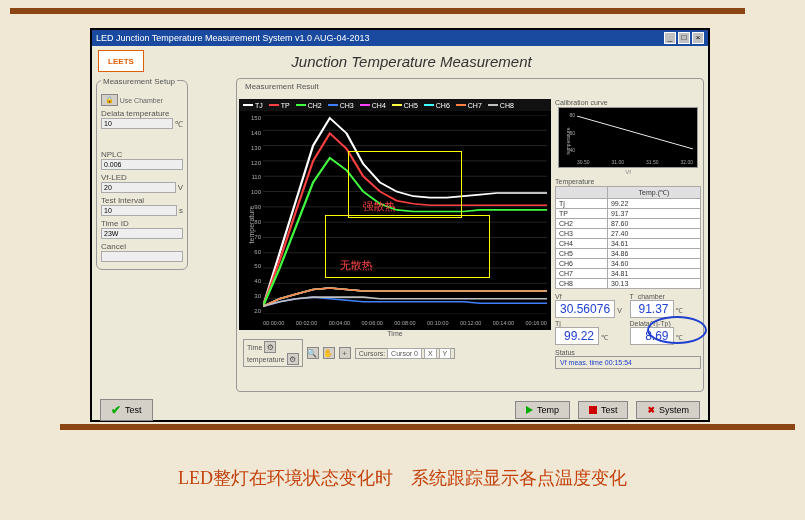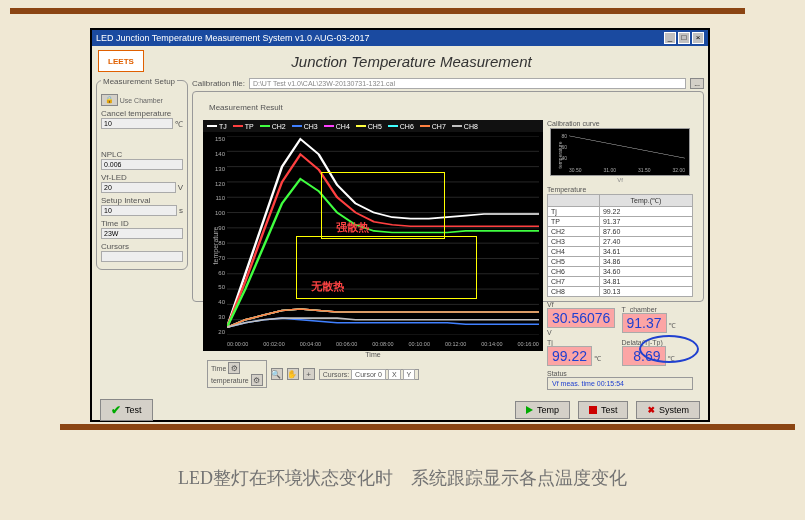--- a/index.html
+++ b/index.html
@@ -18,123 +18,118 @@
   .left { width: 100px; padding: 4px; }
   .fieldset { border: 1px solid #999; border-radius: 6px; padding: 4px; margin-bottom: 4px; font-size: 8px; color: #555; position: relative; }
   .fieldset .legend { position: relative; top: -8px; background: #ece9d8; padding: 0 2px; font-size: 8px; display: inline-block; }
   .fldrow { display: flex; align-items: center; margin-bottom: 3px; gap: 2px; }
   .fldrow label { font-size: 7px; color: #666; }
   .inp { background: #eee; border: 1px solid #aaa; font-size: 7px; padding: 1px 2px; flex: 1; min-width: 0; }
   .btn-sm { background: #d4d0c8; border: 1px solid #888; font-size: 7px; padding: 1px 3px; }
   .right { flex: 1; padding: 2px 4px 0 0; }
   .calibrow { display: flex; align-items: center; gap: 4px; font-size: 8px; color: #555; margin-bottom: 2px; }
   .calibrow .path { flex: 1; border: 1px solid #aaa; background: #fff; color: #888; font-size: 7px; padding: 1px 3px; overflow: hidden; white-space: nowrap; }
-  .measarea { border: 1px solid #999; border-radius: 4px; padding: 10px; height: 211px; position: relative; }
+  .measarea { border: 1px solid #999; border-radius: 4px; padding: 2px; height: 314px; position: relative; margin-left: 44px; }
   .measarea .legend { position: relative; top: -6px; background: #ece9d8; padding: 0 2px; font-size: 8px; color: #555; display: inline-block; margin-left: 4px; }
   .plotrow { display: flex; height: 270px; }
   .plotcol { flex: 1; display: flex; flex-direction: column; }
   .chartlegend { height: 12px; background: #111; display: flex; align-items: center; font-size: 7px; color: #fff; padding: 0 4px; gap: 6px; }
   .chartlegend span { display: inline-flex; align-items: center; gap: 2px; }
   .swatch { width: 10px; height: 2px; display: inline-block; }
   .chart { flex: 1; background: #000; position: relative; }
   .yaxis { position: absolute; left: 2px; top: 4px; bottom: 16px; width: 20px; display: flex; flex-direction: column; justify-content: space-between; color: #aaa; font-size: 6px; text-align: right; }
   .ylab { position: absolute; left: -6px; top: 50%; transform: rotate(-90deg); font-size: 7px; color: #aaa; }
   .xaxis { position: absolute; left: 24px; right: 4px; bottom: 4px; display: flex; justify-content: space-between; color: #aaa; font-size: 5.5px; }
   .xlab { position: absolute; bottom: -8px; left: 50%; transform: translateX(-50%); font-size: 7px; color: #555; }
-  .plotarea { position: absolute; left: 24px; top: 4px; right: 4px; bottom: 16px; font-weight: bold; }
+  .plotarea { position: absolute; left: 24px; top: 4px; right: 4px; bottom: 16px; }
   .annotbox1 { position: absolute; border: 1px solid #ffff00; }
   .annottxt { color: #ff4444; font-size: 11px; position: absolute; }
   .smallchart { width: 140px; height: 70px; border: 1px solid #999; background: #000; position: relative; margin: 0 auto 4px auto; }
   .sidecol { width: 150px; padding-left: 4px; display: flex; flex-direction: column; font-size: 8px; color: #555; }
   .temptable { width: 100%; font-size: 7px; border-collapse: collapse; margin-bottom: 4px; }
   .temptable th, .temptable td { border: 1px solid #aaa; padding: 1px 3px; background: #fff; color: #333; }
   .temptable th { background: #e0e0e0; font-weight: normal; }
-  .valbox { display: inline-block; border: 1px solid #aaa; background: #fca5a5; font-size: 14px; padding: 1px 4px; color: #2040d0; min-width: 44px; text-align: right; }
+  .valbox { display: inline-block; border: 1px solid #aaa; background: #ffffff; font-size: 12px; padding: 1px 4px; color: #2040d0; min-width: 44px; text-align: right; }
   .valrow { display: flex; align-items: center; gap: 3px; margin-bottom: 2px; }
   .circle { position: absolute; border: 2px solid #2040d0; border-radius: 50%; width: 60px; height: 28px; pointer-events: none; }
   .bottomctrls { display: flex; align-items: center; font-size: 7px; color: #555; gap: 4px; padding: 2px 4px; }
   .minibox { border: 1px solid #aaa; background: #fff; padding: 1px 3px; }
   .iconglyph { width: 12px; height: 12px; border: 1px solid #888; background: #d4d0c8; display: inline-flex; align-items: center; justify-content: center; font-size: 8px; }
   .status { border: 1px solid #999; padding: 2px 4px; font-size: 7px; color: #2040d0; }
   .actionbar { height: 28px; display: flex; align-items: center; padding: 0 8px; gap: 8px; }
   .actionbar .sp { flex: 1; }
   .actbtn { background: #d4d0c8; border: 1px solid #888; font-size: 9px; padding: 3px 10px; display: inline-flex; align-items: center; gap: 4px; }
   .tri-green { width:0;height:0;border-top:4px solid transparent;border-bottom:4px solid transparent;border-left:7px solid #0a0; display:inline-block; }
   .sq-red { width:8px;height:8px;background:#c00;display:inline-block; }
   .x-red { color:#c00; font-weight:bold; }
   .chk { color:#0a0; font-weight:bold; font-size:12px; }
-  .caption { position: absolute; bottom: 30px; left: 0; right: 0; text-align: center; font-size: 18px; color: #737373; font-family: "SimSun","Microsoft YaHei"; }
+  .caption { position: absolute; bottom: 30px; left: 0; right: 0; text-align: center; font-size: 18px; color: #c2410c; font-family: "SimSun","Microsoft YaHei"; }
   svg.curve { position:absolute; left:0; top:0; width:100%; height:100%; }
 </style>
 </head>
 <body>
 
 <div class="slide">
   <div class="topbar"></div>
 
   <div class="appwin">
     <div class="titlebar">
-      <span>LED Junction Temperature Measurement System v1.0 AUG-03-2017</span>
+      <span>LED Junction Temperature Measurement System v1.0 AUG-04-2013</span>
       <span class="spacer"></span>
       <span class="winbtn">_</span>
       <span class="winbtn">□</span>
       <span class="winbtn">×</span>
     </div>
 
     <div class="header">
       <div class="logo">LEETS</div>
       <div class="maintitle">Junction Temperature Measurement</div>
     </div>
 
     <div class="body">
 
       <div class="left">
         <div class="fieldset">
           <span class="legend">Measurement Setup</span>
           <div class="fldrow">
             <span class="btn-sm">🔒</span>
             <label>Use Chamber</label>
           </div>
-          <label>Cancel temperature</label>
+          <label>Delata temperature</label>
           <div class="fldrow">
             <input class="inp" value="10" style="">
             <span>℃</span>
           </div>
           <div style="height:18px"></div>
           <label>NPLC</label>
           <div class="fldrow">
               <input class="inp" value="0.006" style="">
             </div>
           <label>Vf-LED</label>
           <div class="fldrow">
             <input class="inp" value="20" style="">
             <span>V</span>
           </div>
-          <label>Setup Interval</label>
+          <label>Test Interval</label>
           <div class="fldrow">
             <input class="inp" value="10" style="">
             <span>s</span>
           </div>
           <label>Time ID</label>
           <div class="fldrow">
               <input class="inp" value="23W" style="">
             </div>
-          <label>Cursors</label>
+          <label>Cancel</label>
           <div class="fldrow">
               <input class="inp" style="">
             </div>
         </div>
       </div>
 
       <div class="right">
-        <div class="calibrow">
-          <span>Calibration file:</span>
-          <span class="path">D:\UT Test v1.0\CAL\23W-20130731-1321.cal</span>
-          <button class="btn-sm">...</button>
-        </div>
 
         <div class="measarea">
           <span class="legend">Measurement Result</span>
 
           <div class="plotrow">
             <div class="plotcol">
               <div class="chartlegend" id="chlegend">
                   <span><i class="swatch" style="background:#ffffff"></i>TJ</span>
                   <span><i class="swatch" style="background:#ff4040"></i>TP</span>
                   <span><i class="swatch" style="background:#40ff40"></i>CH2</span>

